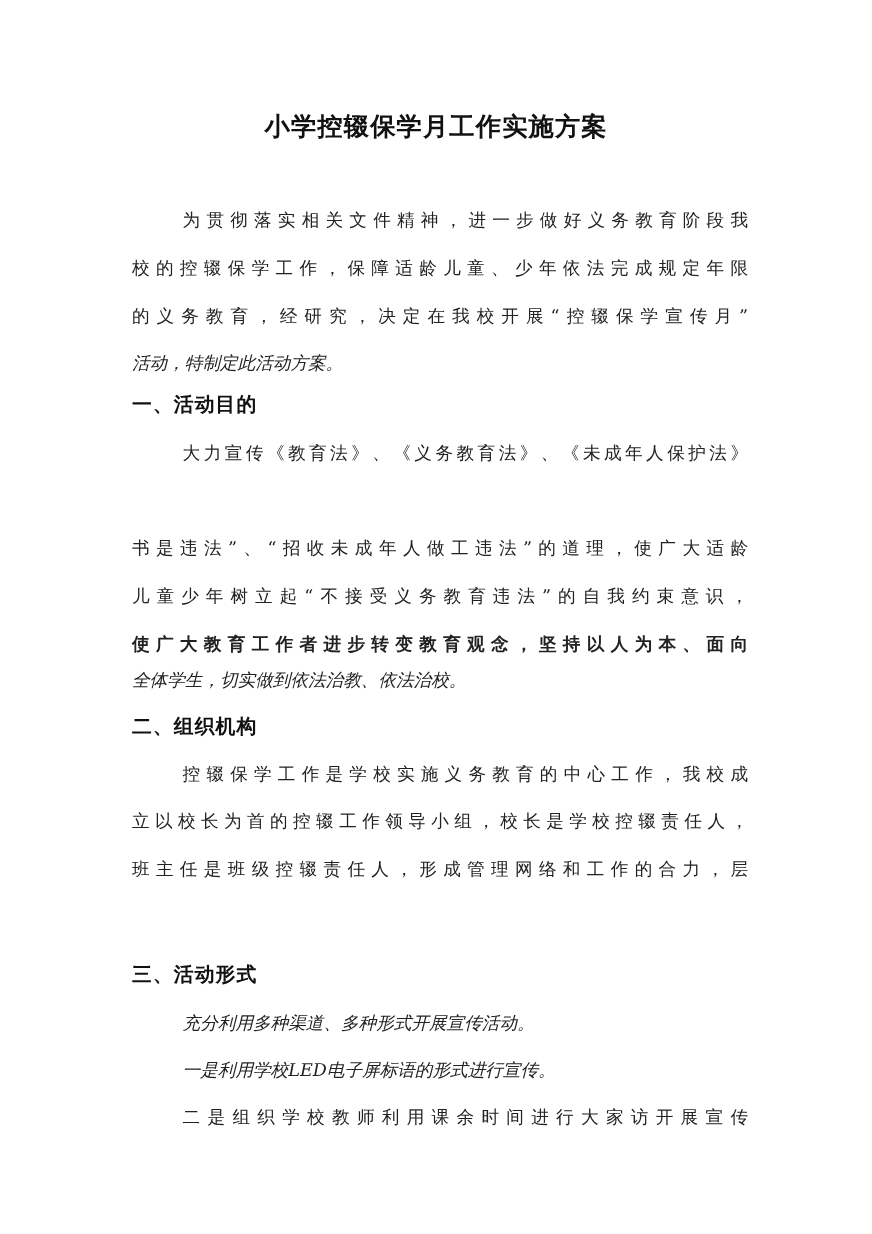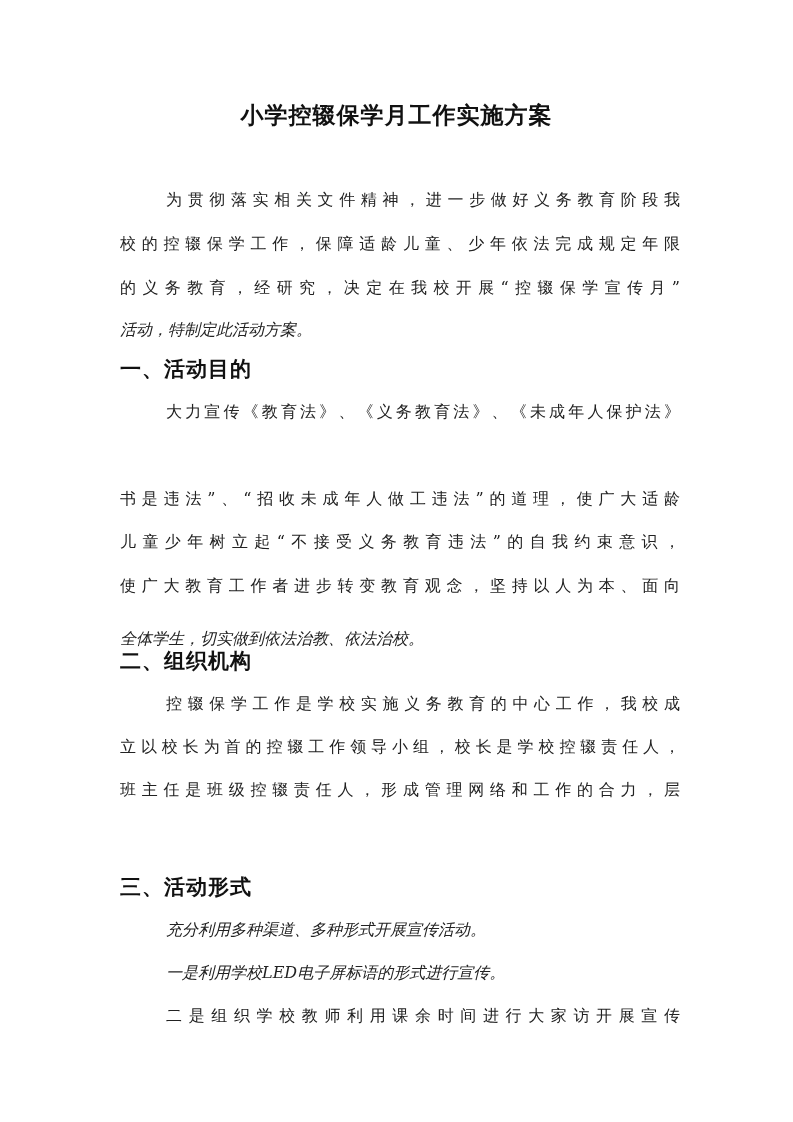--- a/index.html
+++ b/index.html
@@ -51,21 +51,21 @@
     }
     .line.indent {
       left: 166px;
       width: 514px;
     }
     .heading {
       position: absolute;
       left: 120px;
       font-family: "DejaVu Sans", "Liberation Sans", sans-serif;
       font-weight: bold;
-      font-size: 21px;
+      font-size: 18px;
       line-height: 24px;
       letter-spacing: 1px;
       color: #111111;
       white-space: nowrap;
     }
   </style>
 </head>
 <body>
 
 <div class="page">
@@ -74,22 +74,22 @@
 
   <div class="line indent" style="top:188px;">为贯彻落实相关文件精神，进一步做好义务教育阶段我</div>
   <div class="line" style="top:232px;">校的控辍保学工作，保障适龄儿童、少年依法完成规定年限</div>
   <div class="line" style="top:276px;">的义务教育，经研究，决定在我校开展“控辍保学宣传月”</div>
   <div class="line last" style="top:318px;">活动，特制定此活动方案。</div>
 
   <div class="heading" style="top:357px;">一、活动目的</div>
   <div class="line indent" style="top:400px;">大力宣传《教育法》、《义务教育法》、《未成年人保护法》</div>
   <div class="line" style="top:487px;">书是违法”、“招收未成年人做工违法”的道理，使广大适龄</div>
   <div class="line" style="top:530px;">儿童少年树立起“不接受义务教育违法”的自我约束意识，</div>
-  <div class="line" style="top:574px;">使广大教育工作者进步转变教育观念，坚持以人为本、面向</div>
-  <div class="line last" style="top:607px;margin-top:20px;">全体学生，切实做到依法治教、依法治校。</div>
+  <div class="line" style="top:574px;font-weight:bold;">使广大教育工作者进步转变教育观念，坚持以人为本、面向</div>
+  <div class="line last" style="top:607px;">全体学生，切实做到依法治教、依法治校。</div>
 
   <div class="heading" style="top:649px;">二、组织机构</div>
   <div class="line indent" style="top:692px;">控辍保学工作是学校实施义务教育的中心工作，我校成</div>
   <div class="line" style="top:735px;">立以校长为首的控辍工作领导小组，校长是学校控辍责任人，</div>
   <div class="line" style="top:778px;">班主任是班级控辍责任人，形成管理网络和工作的合力，层</div>
 
   <div class="heading" style="top:875px;">三、活动形式</div>
   <div class="line indent last" style="top:918px;">充分利用多种渠道、多种形式开展宣传活动。</div>
   <div class="line indent last" style="top:961px;">一是利用学校LED电子屏标语的形式进行宣传。</div>
   <div class="line indent" style="top:1004px;">二是组织学校教师利用课余时间进行大家访开展宣传</div>

